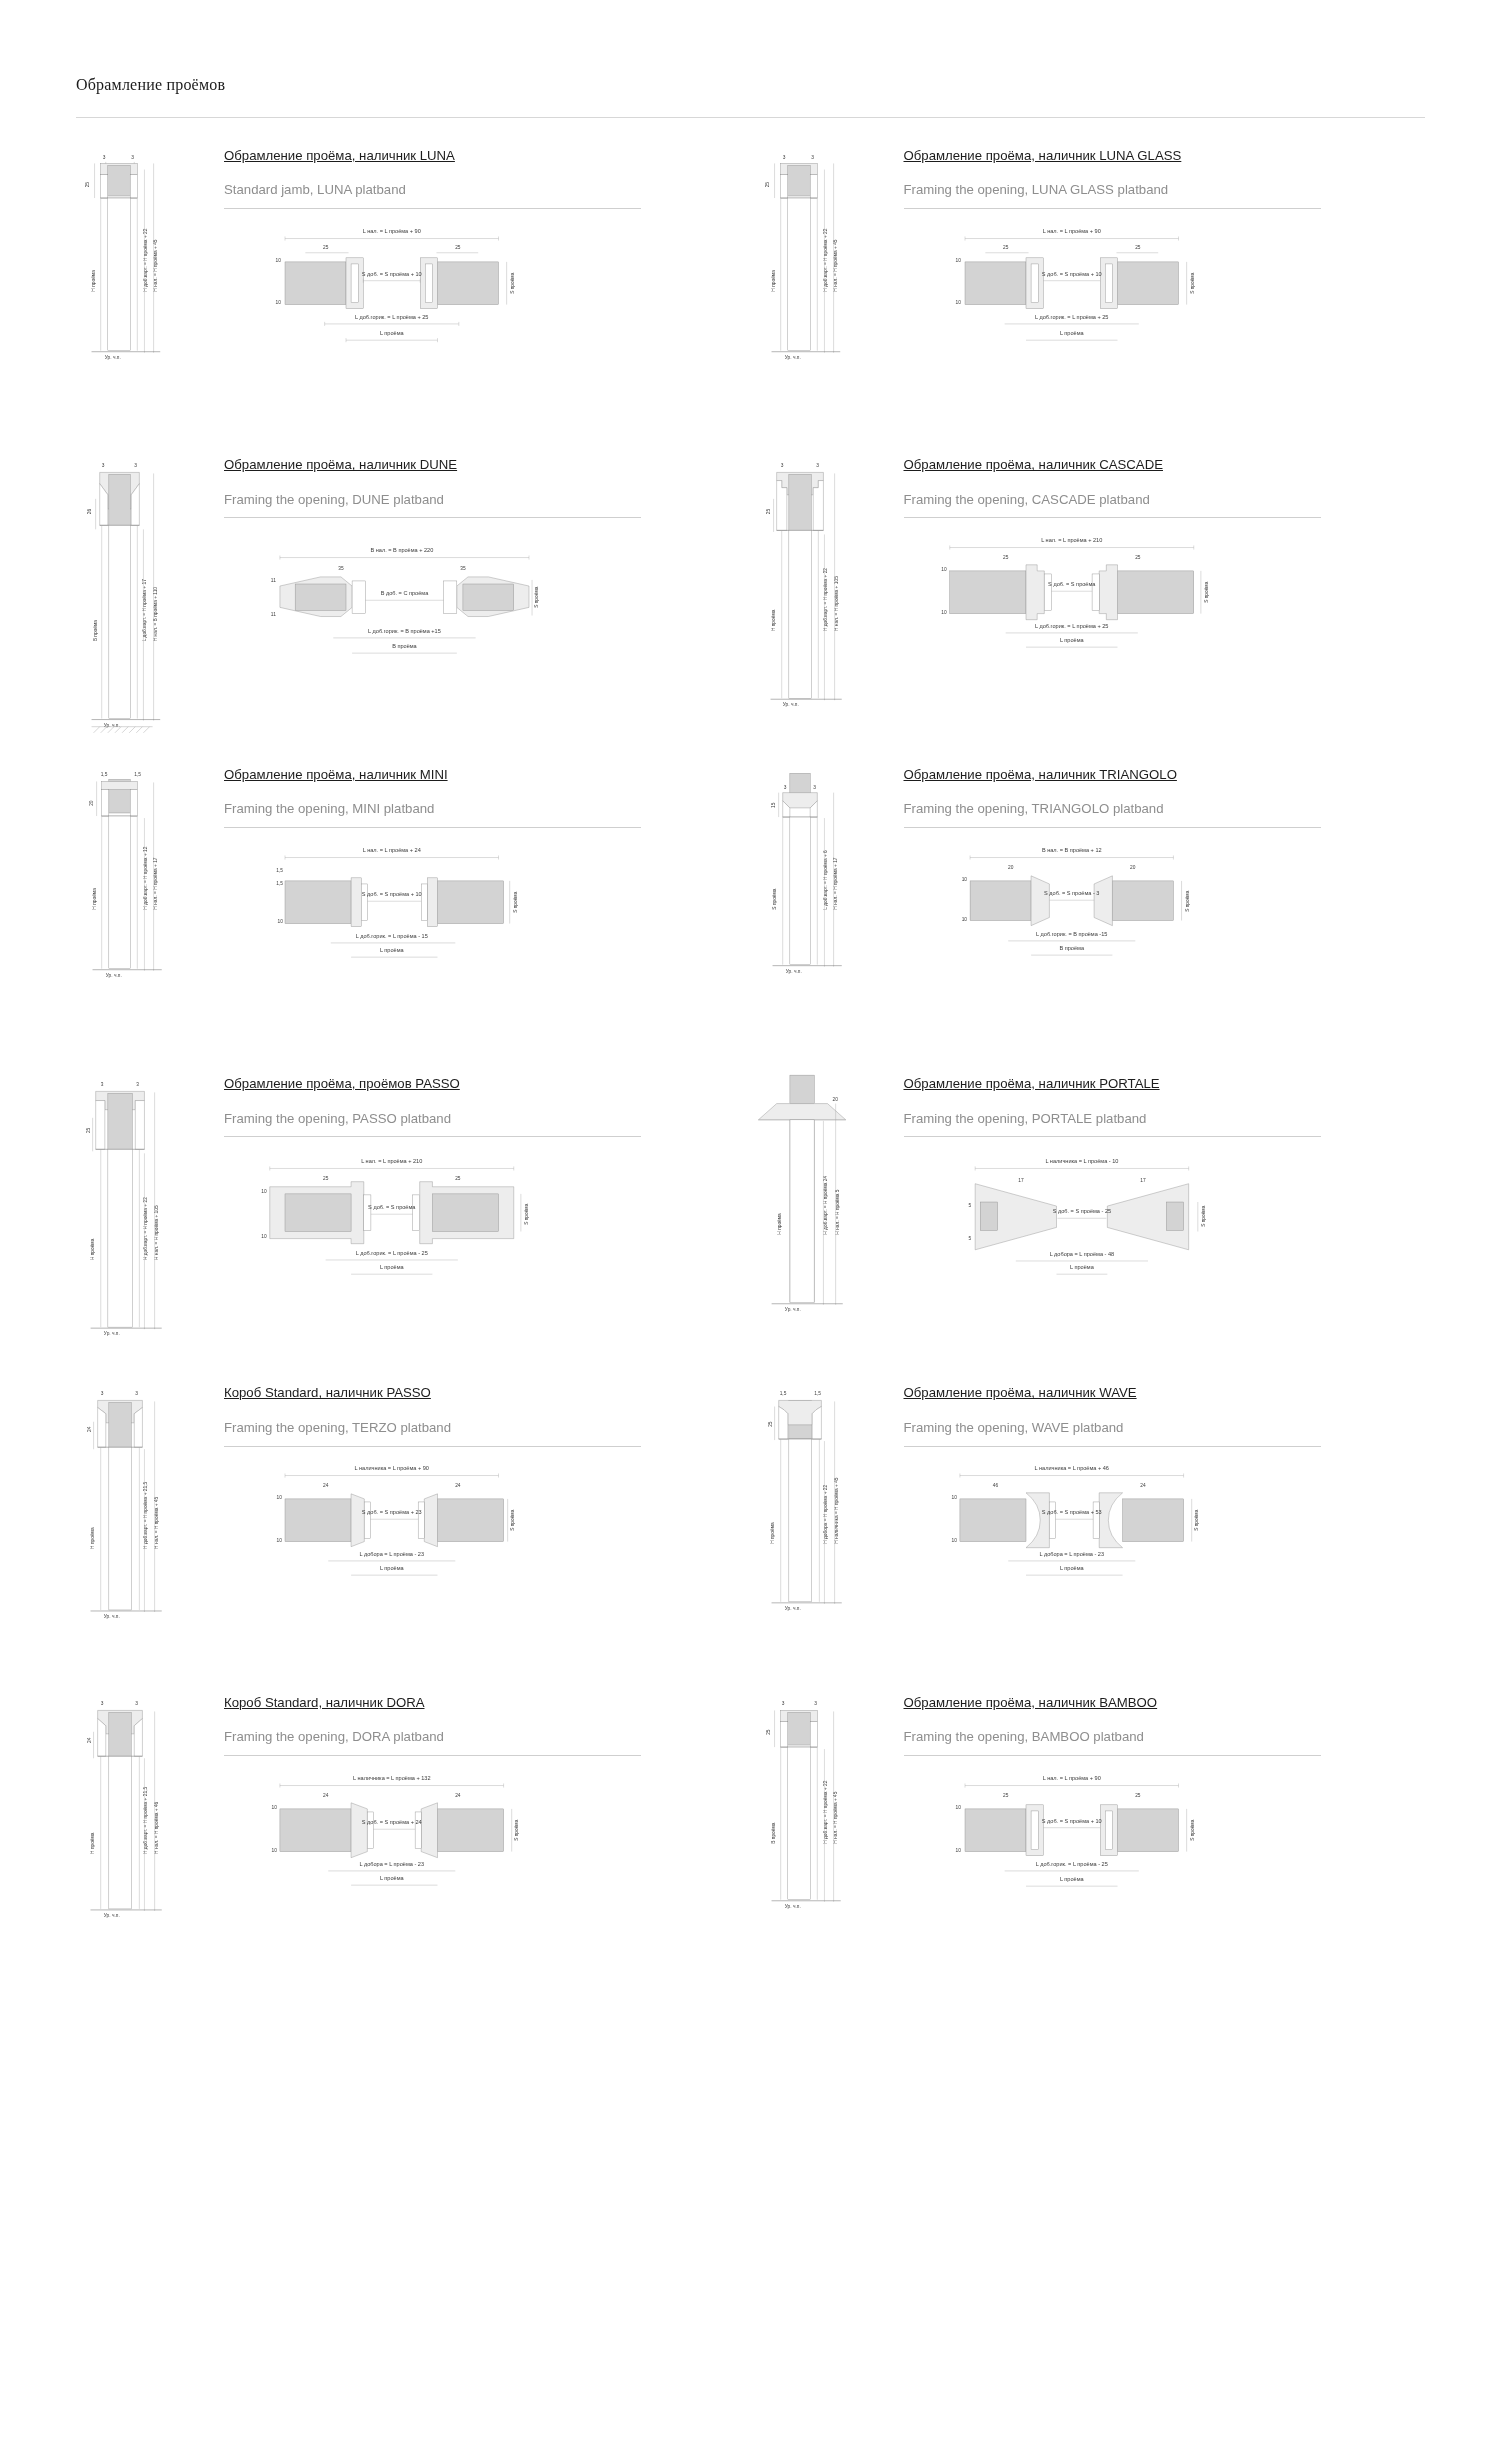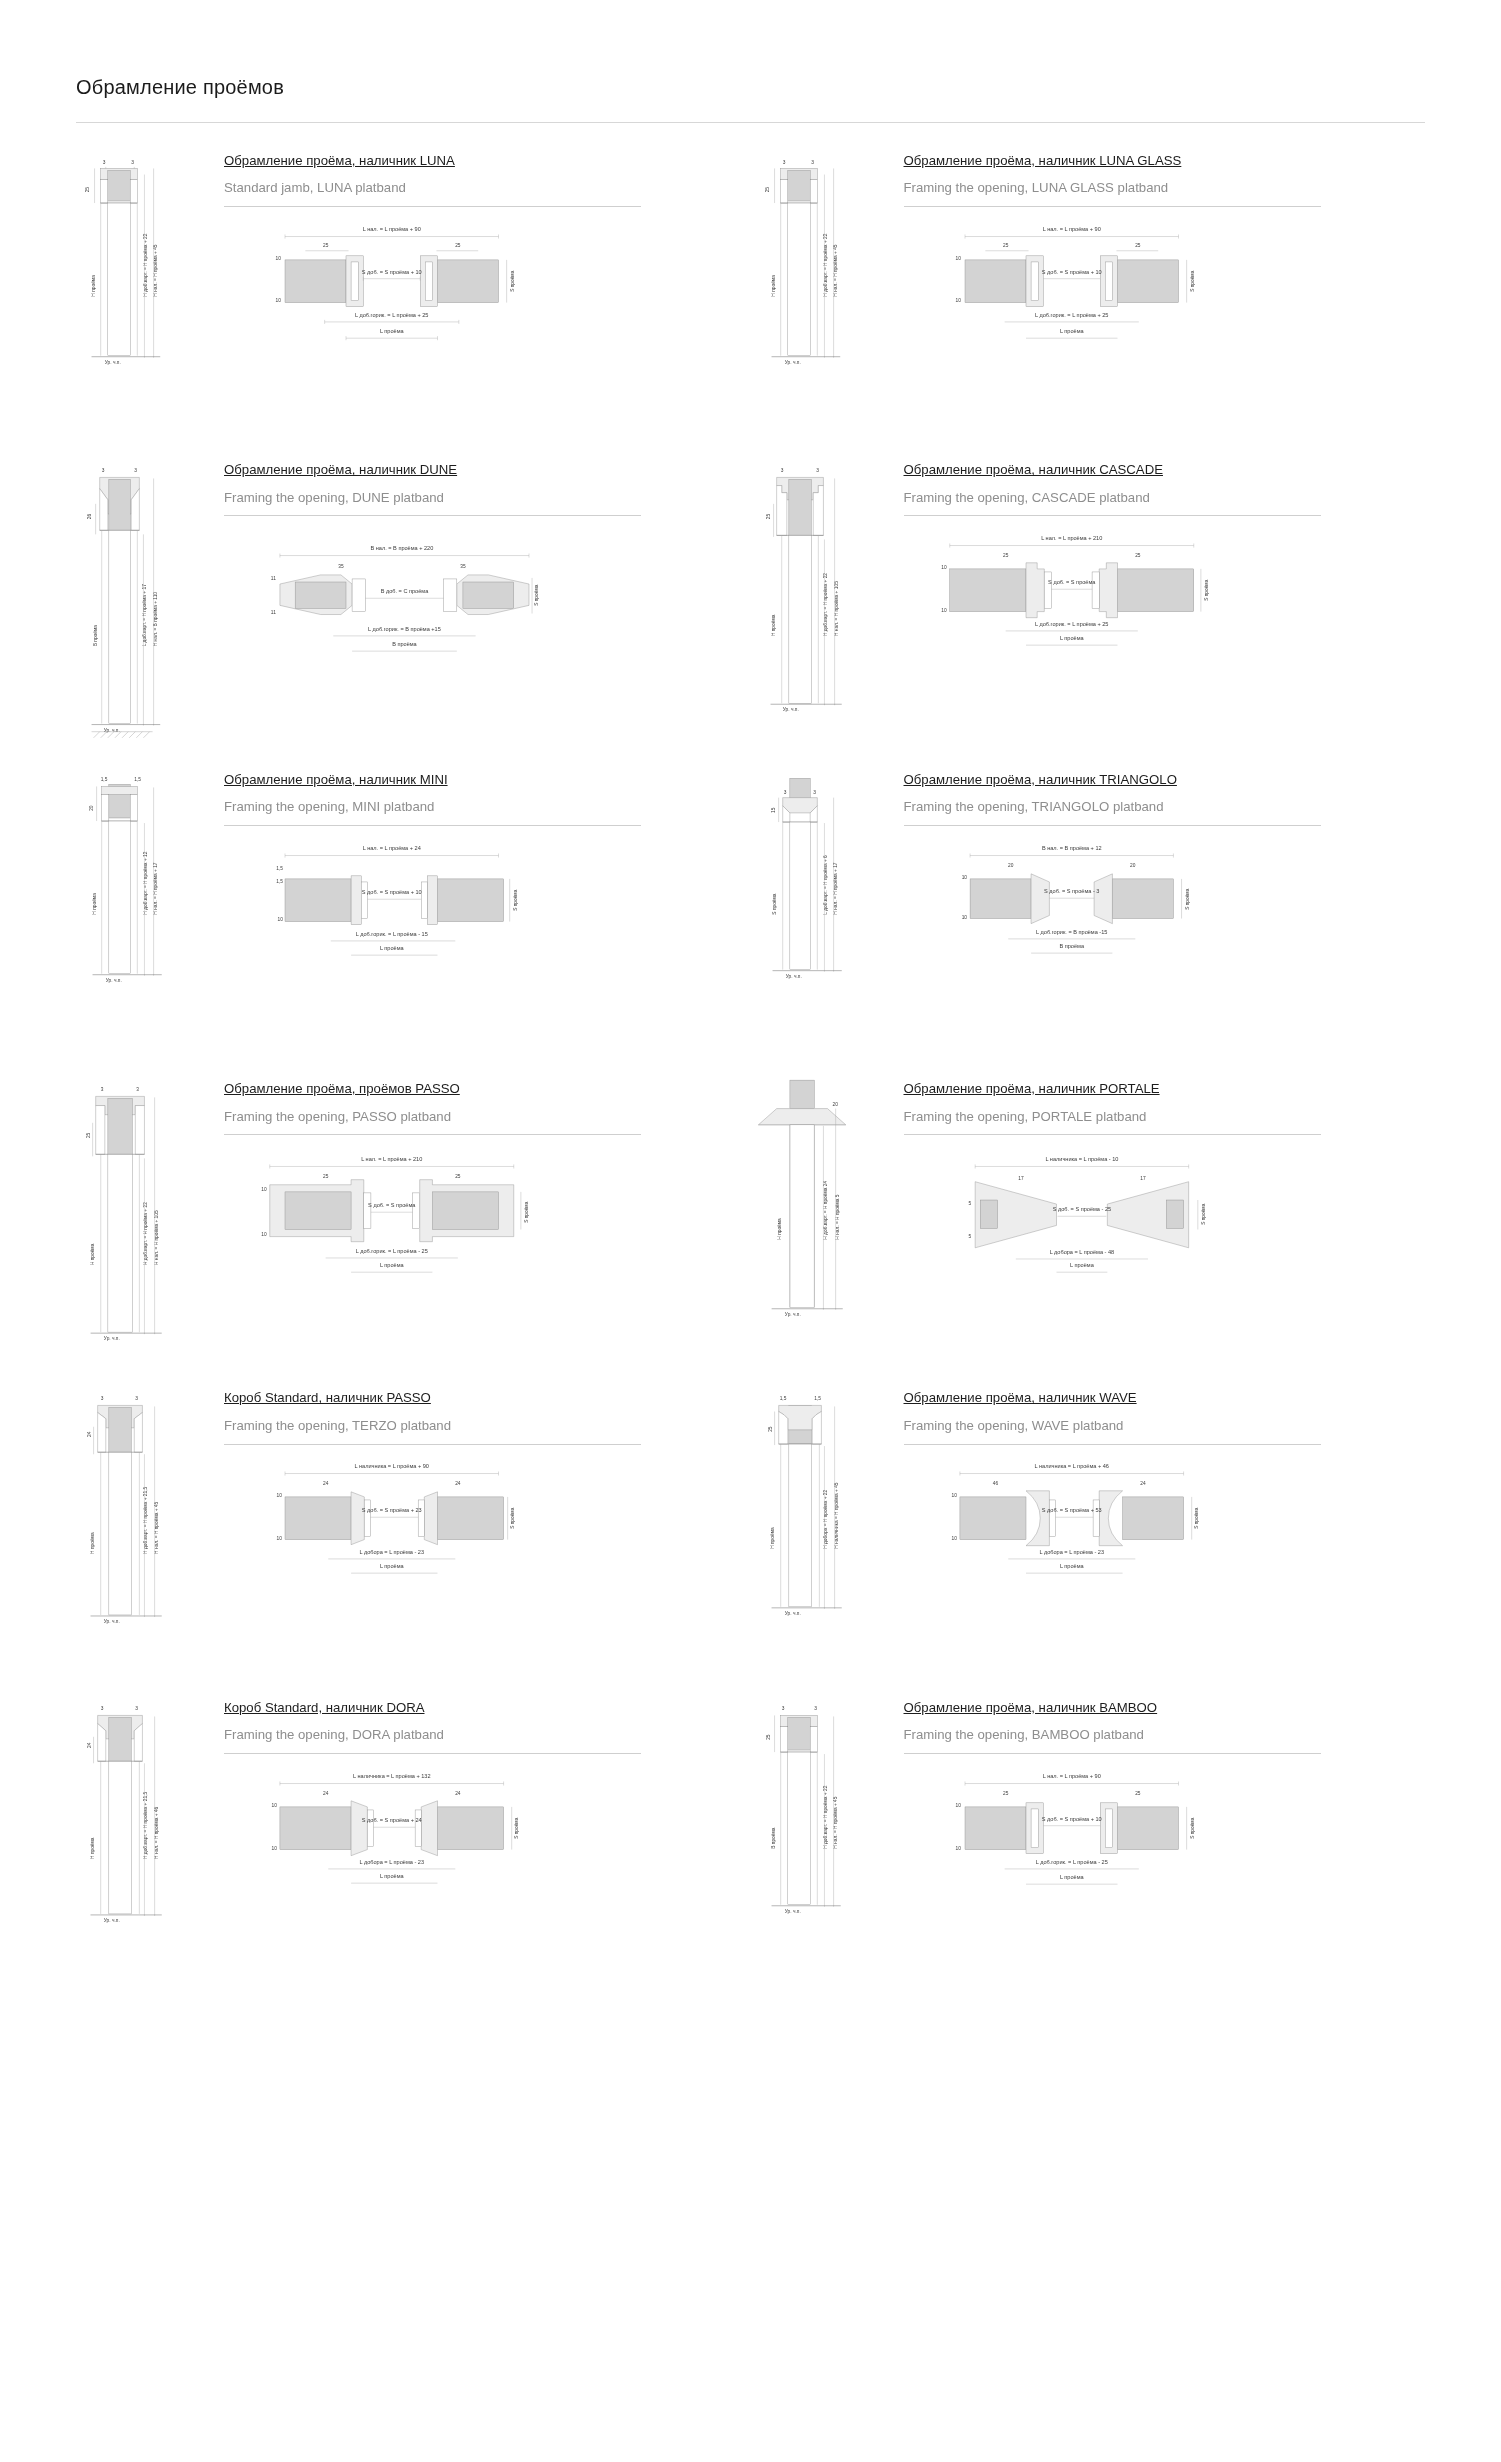--- a/index.html
+++ b/index.html
@@ -13,22 +13,22 @@
     min-height: 2462px;
     position: relative;
     color: #222;
   }
 
   
   .page-header {
     padding: 76px 0 0 76px;
   }
   .page-title {
-    font-size: 20px;
-    font-family: Liberation Sans, sans-serif;
+    font-size: 16px;
+    font-family: Liberation Serif, serif;
     color: #1b1b1b;
     letter-spacing: 0.2px;
   }
   .header-rule {
     margin: 23.4px 76px 0 76px;
     height: 1px;
     background: #d7d7d7;
   }
 
   
@@ -65,21 +65,21 @@
     font-size: 13.2px;
     color: #1d1d1d;
     line-height: 1.25;
     white-space: nowrap;
     text-decoration: underline;
   }
   .caption-en {
     font-size: 13.2px;
     color: #8e8e8e;
     line-height: 1.25;
-    margin-top: 11px;
+    margin-top: 18px;
     white-space: nowrap;
   }
   .cap-rule {
     height: 0.5px;
     background: #cfcfcf;
     margin-top: 9.2px;
     width: 417px;
   }
   .plan {
     margin-top: 13.2px;

